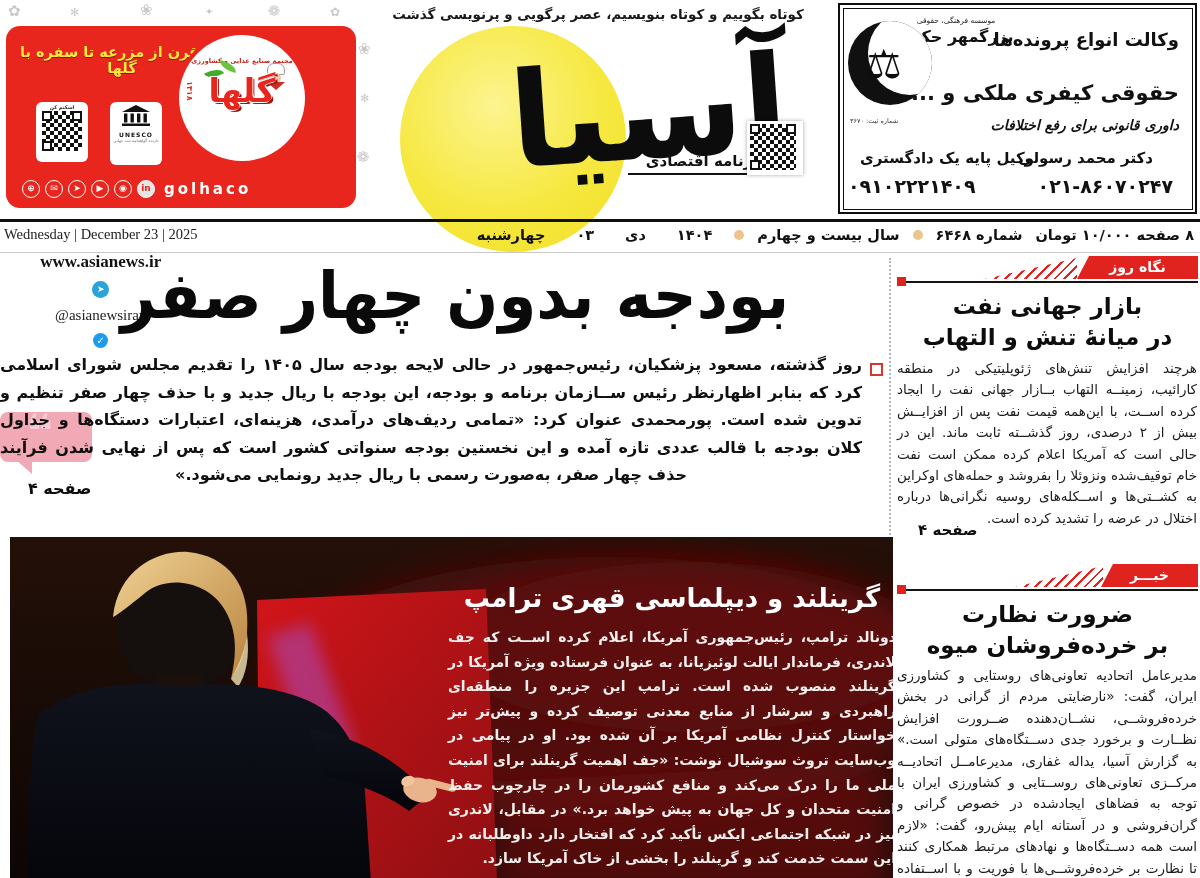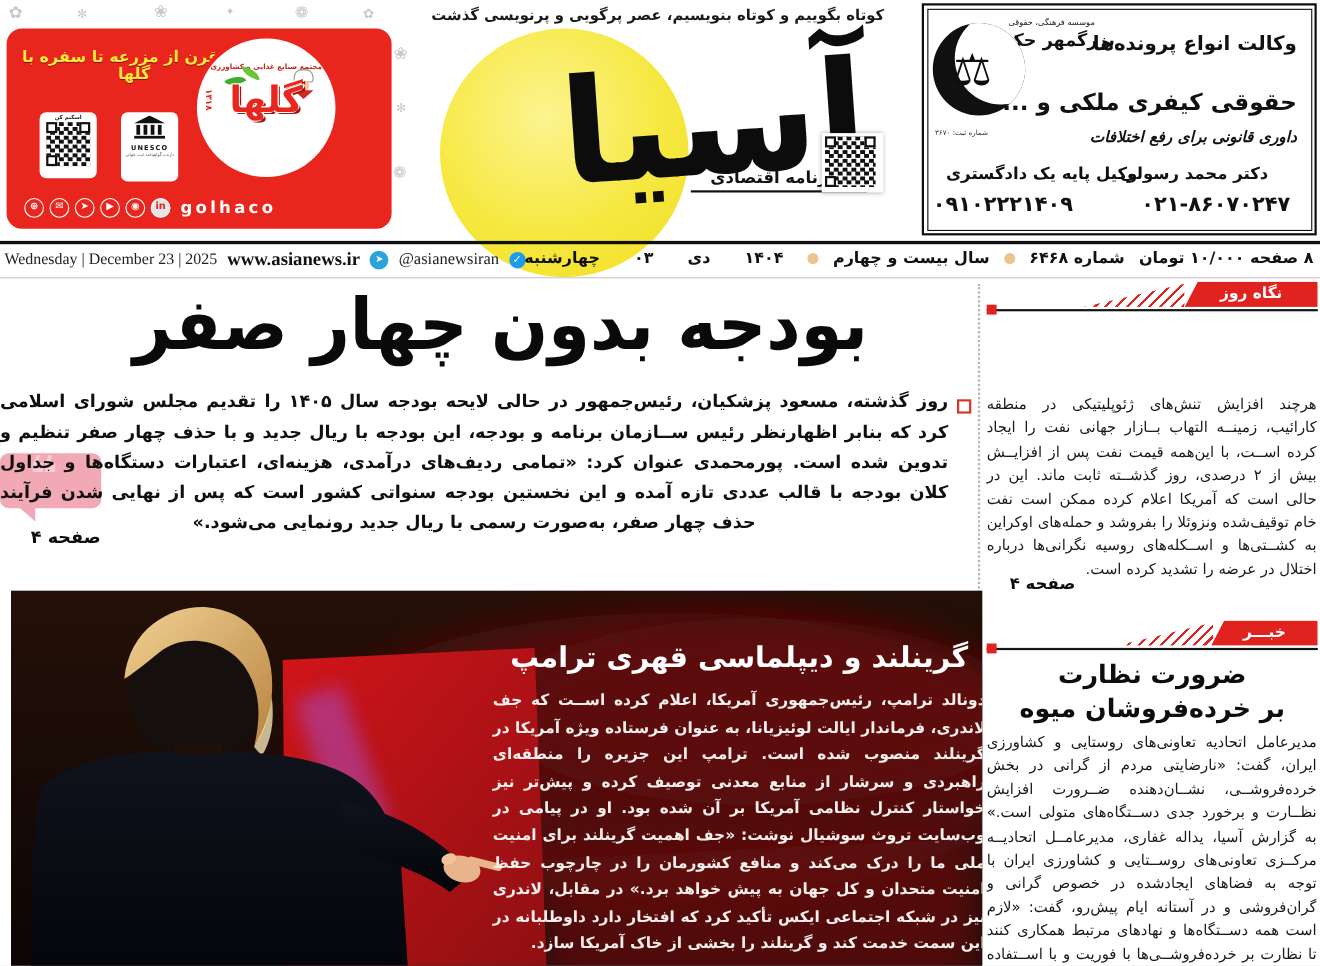--- a/index.html
+++ b/index.html
@@ -79,21 +79,21 @@
   .ra-line3{position:absolute;right:16px;top:112px;font-size:14px;font-weight:bold;font-style:italic;}
   .ra-person{position:absolute;right:42px;top:144px;font-size:15px;font-weight:bold;}
   .ra-ptitle{position:absolute;left:20px;top:144px;font-size:15px;font-weight:bold;}
   .ra-phone1{position:absolute;right:22px;top:170px;font-size:19px;font-weight:bold;}
   .ra-phone2{position:absolute;left:8px;top:170px;font-size:19px;font-weight:bold;}
 
   
   .bar-top{left:0;top:219px;width:1200px;height:2.5px;background:#101010;}
   .bar-bottom{left:0;top:252px;width:1200px;height:1px;background:#c8c8c8;}
   .info-left{left:4px;top:226px;display:flex;align-items:center;gap:9px;
-    font-family:"Liberation Serif","DejaVu Serif",serif;}
+    font-family:"Liberation Serif","DejaVu Serif",serif;flex-direction:column;}
   .date-en{font-size:14.5px;color:#222;}
   .site{font-size:17px;font-weight:bold;color:#111;}
   .tg-badge{width:17px;height:17px;border-radius:50%;background:#2aa4d8;color:#fff;
     font-size:9px;line-height:17px;text-align:center;font-family:"DejaVu Sans",sans-serif;}
   .handle{font-size:15px;color:#222;}
   .vf-badge{width:15px;height:15px;border-radius:50%;background:#1d9bf0;color:#fff;
     font-size:10px;line-height:15px;text-align:center;font-family:"DejaVu Sans",sans-serif;}
   .info-right{right:6px;top:227px;display:flex;flex-direction:row-reverse;align-items:center;
     gap:13px;font-size:14.5px;font-weight:bold;color:#111;}
   .info-right .wide{margin:0 9px;}
@@ -252,20 +252,24 @@
     <span>شماره ۶۴۶۸</span>
     <span style="">۸ صفحه ۱۰/۰۰۰ تومان</span>
   </div>
   <div class="abs bar-bottom"></div>
 
   <div class="abs v-div"></div>
 
   <div class="hatch" style="left:985px;top:258px;width:92px;"></div>
   <div class="stag rtl" style="left:1077px;top:256px;width:121px;">نگاه روز</div>
   <div class="srule" style="left:897px;top:281px;width:301px;"></div>
+  <div class="col-title rtl" style="left:897px;top:291px;">
+    <div>بازار جهانی نفت</div>
+    <div>در میانهٔ تنش و التهاب</div>
+  </div>
   <div class="col-body rtl" style="left:897px;top:358px;">هرچند افزایش تنش‌های ژئوپلیتیکی در منطقه کارائیب، زمینــه التهاب بــازار جهانی نفت را ایجاد کرده اســت، با این‌همه قیمت نفت پس از افزایــش بیش از ۲ درصدی، روز گذشــته ثابت ماند. این در حالی است که آمریکا اعلام کرده ممکن است نفت خام توقیف‌شده ونزوئلا را بفروشد و حمله‌های اوکراین به کشــتی‌ها و اســکله‌های روسیه نگرانی‌ها درباره اختلال در عرضه را تشدید کرده است.</div>
   <div class="pageref rtl" style="left:918px;top:521px;">صفحه ۴</div>
 
   <div class="hatch" style="left:1015px;top:566px;width:88px;"></div>
   <div class="stag rtl" style="left:1101px;top:564px;width:97px;">خبـــر</div>
   <div class="srule" style="left:897px;top:589px;width:301px;"></div>
   <div class="col-title rtl" style="left:897px;top:599px;">
     <div>ضرورت نظارت</div>
     <div>بر خرده‌فروشان میوه</div>
   </div>

